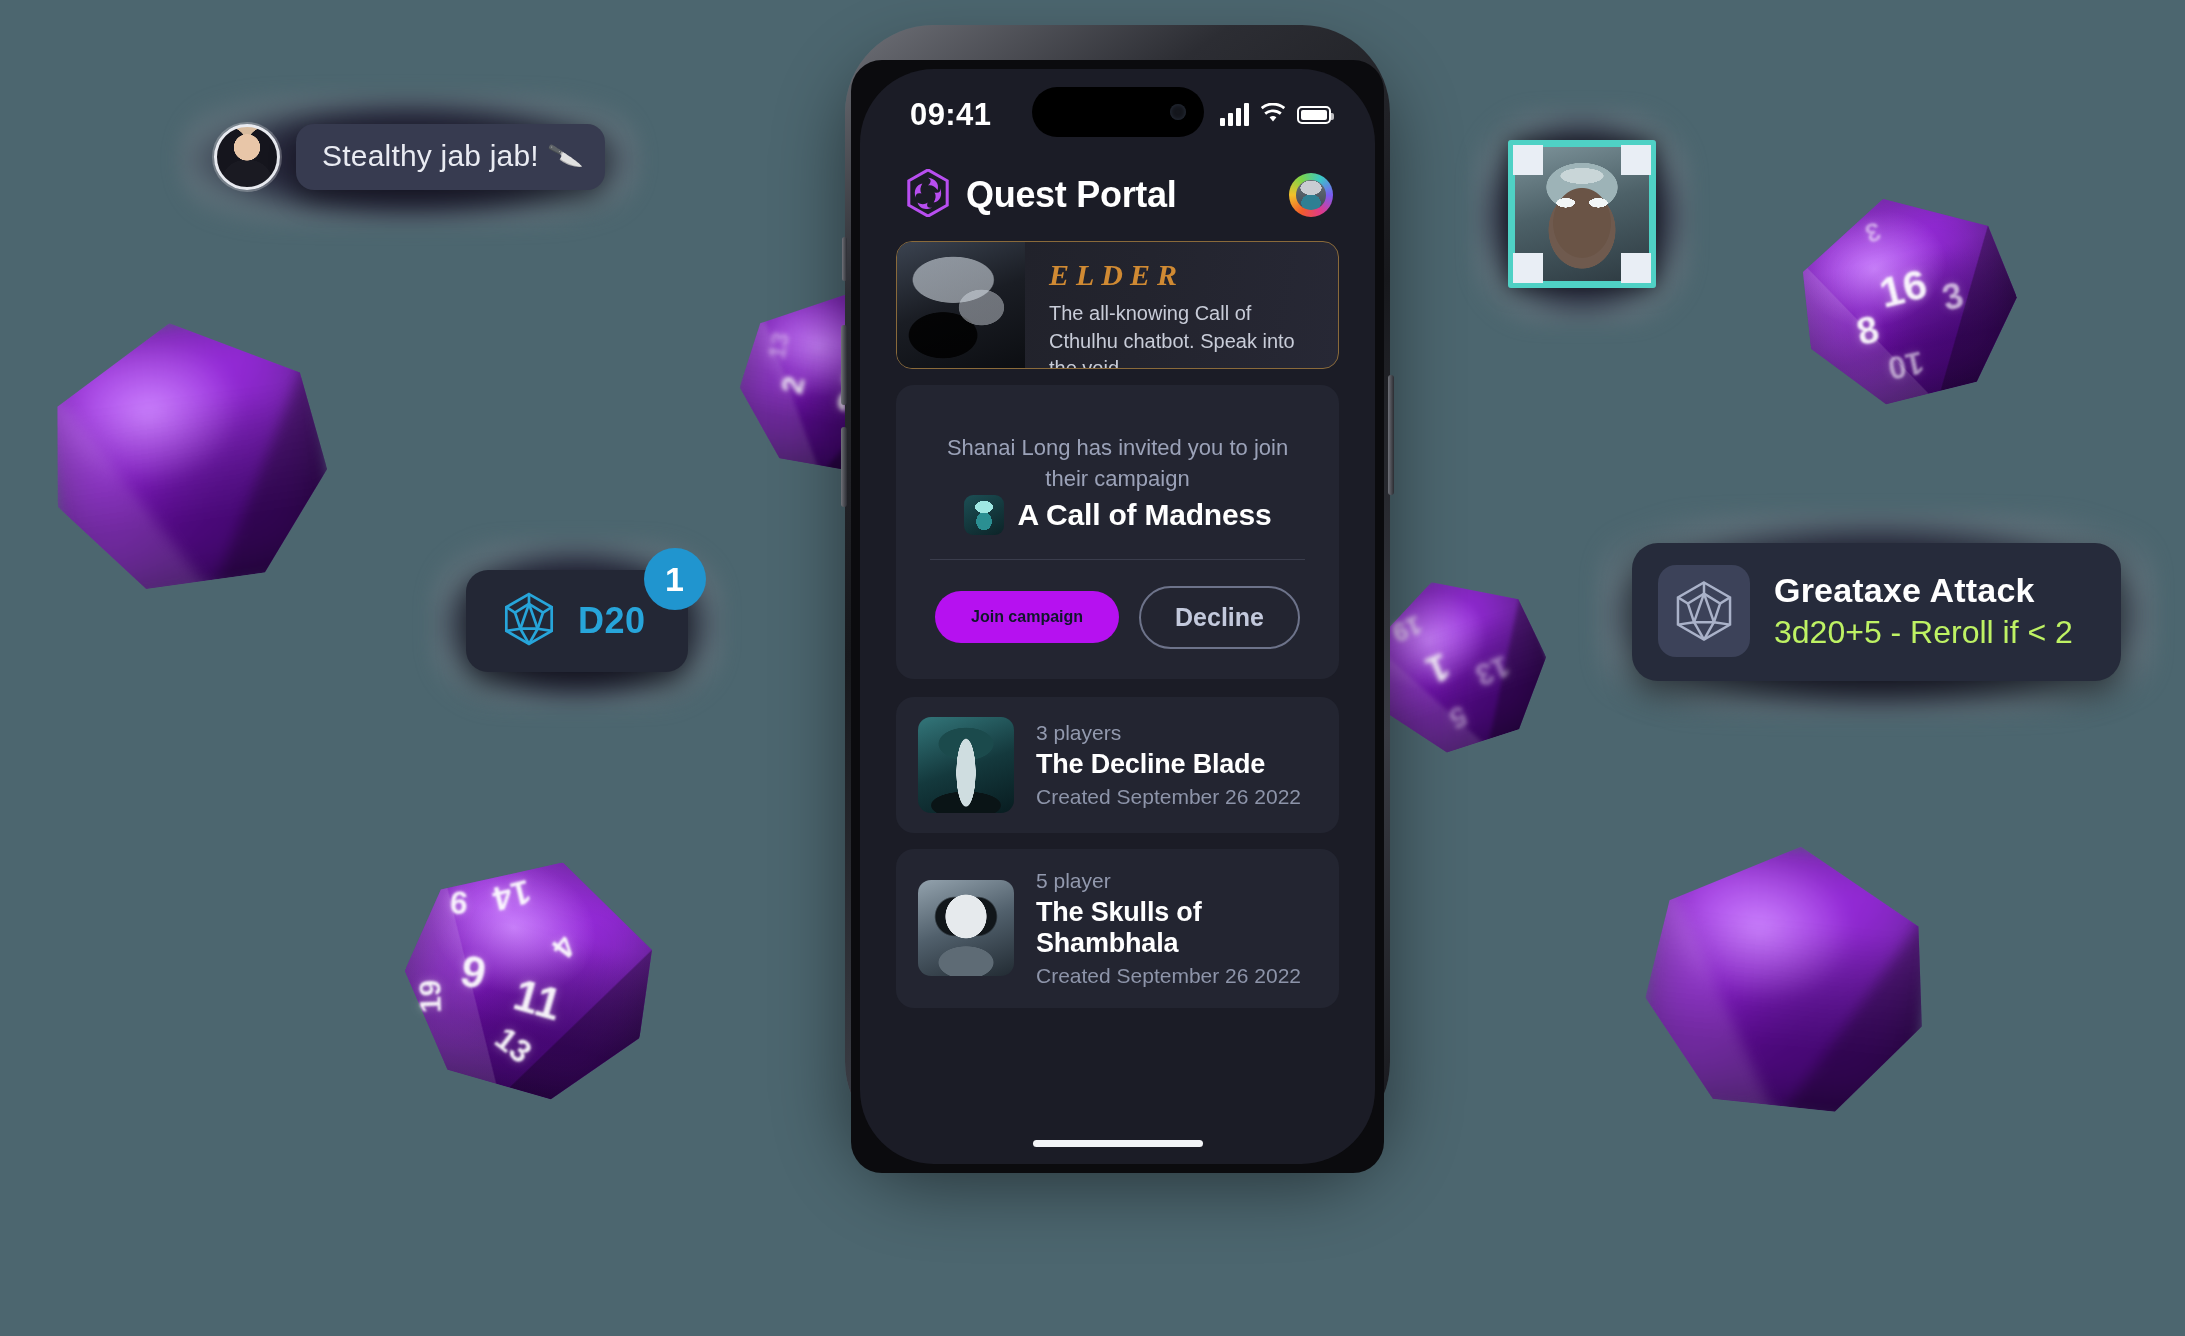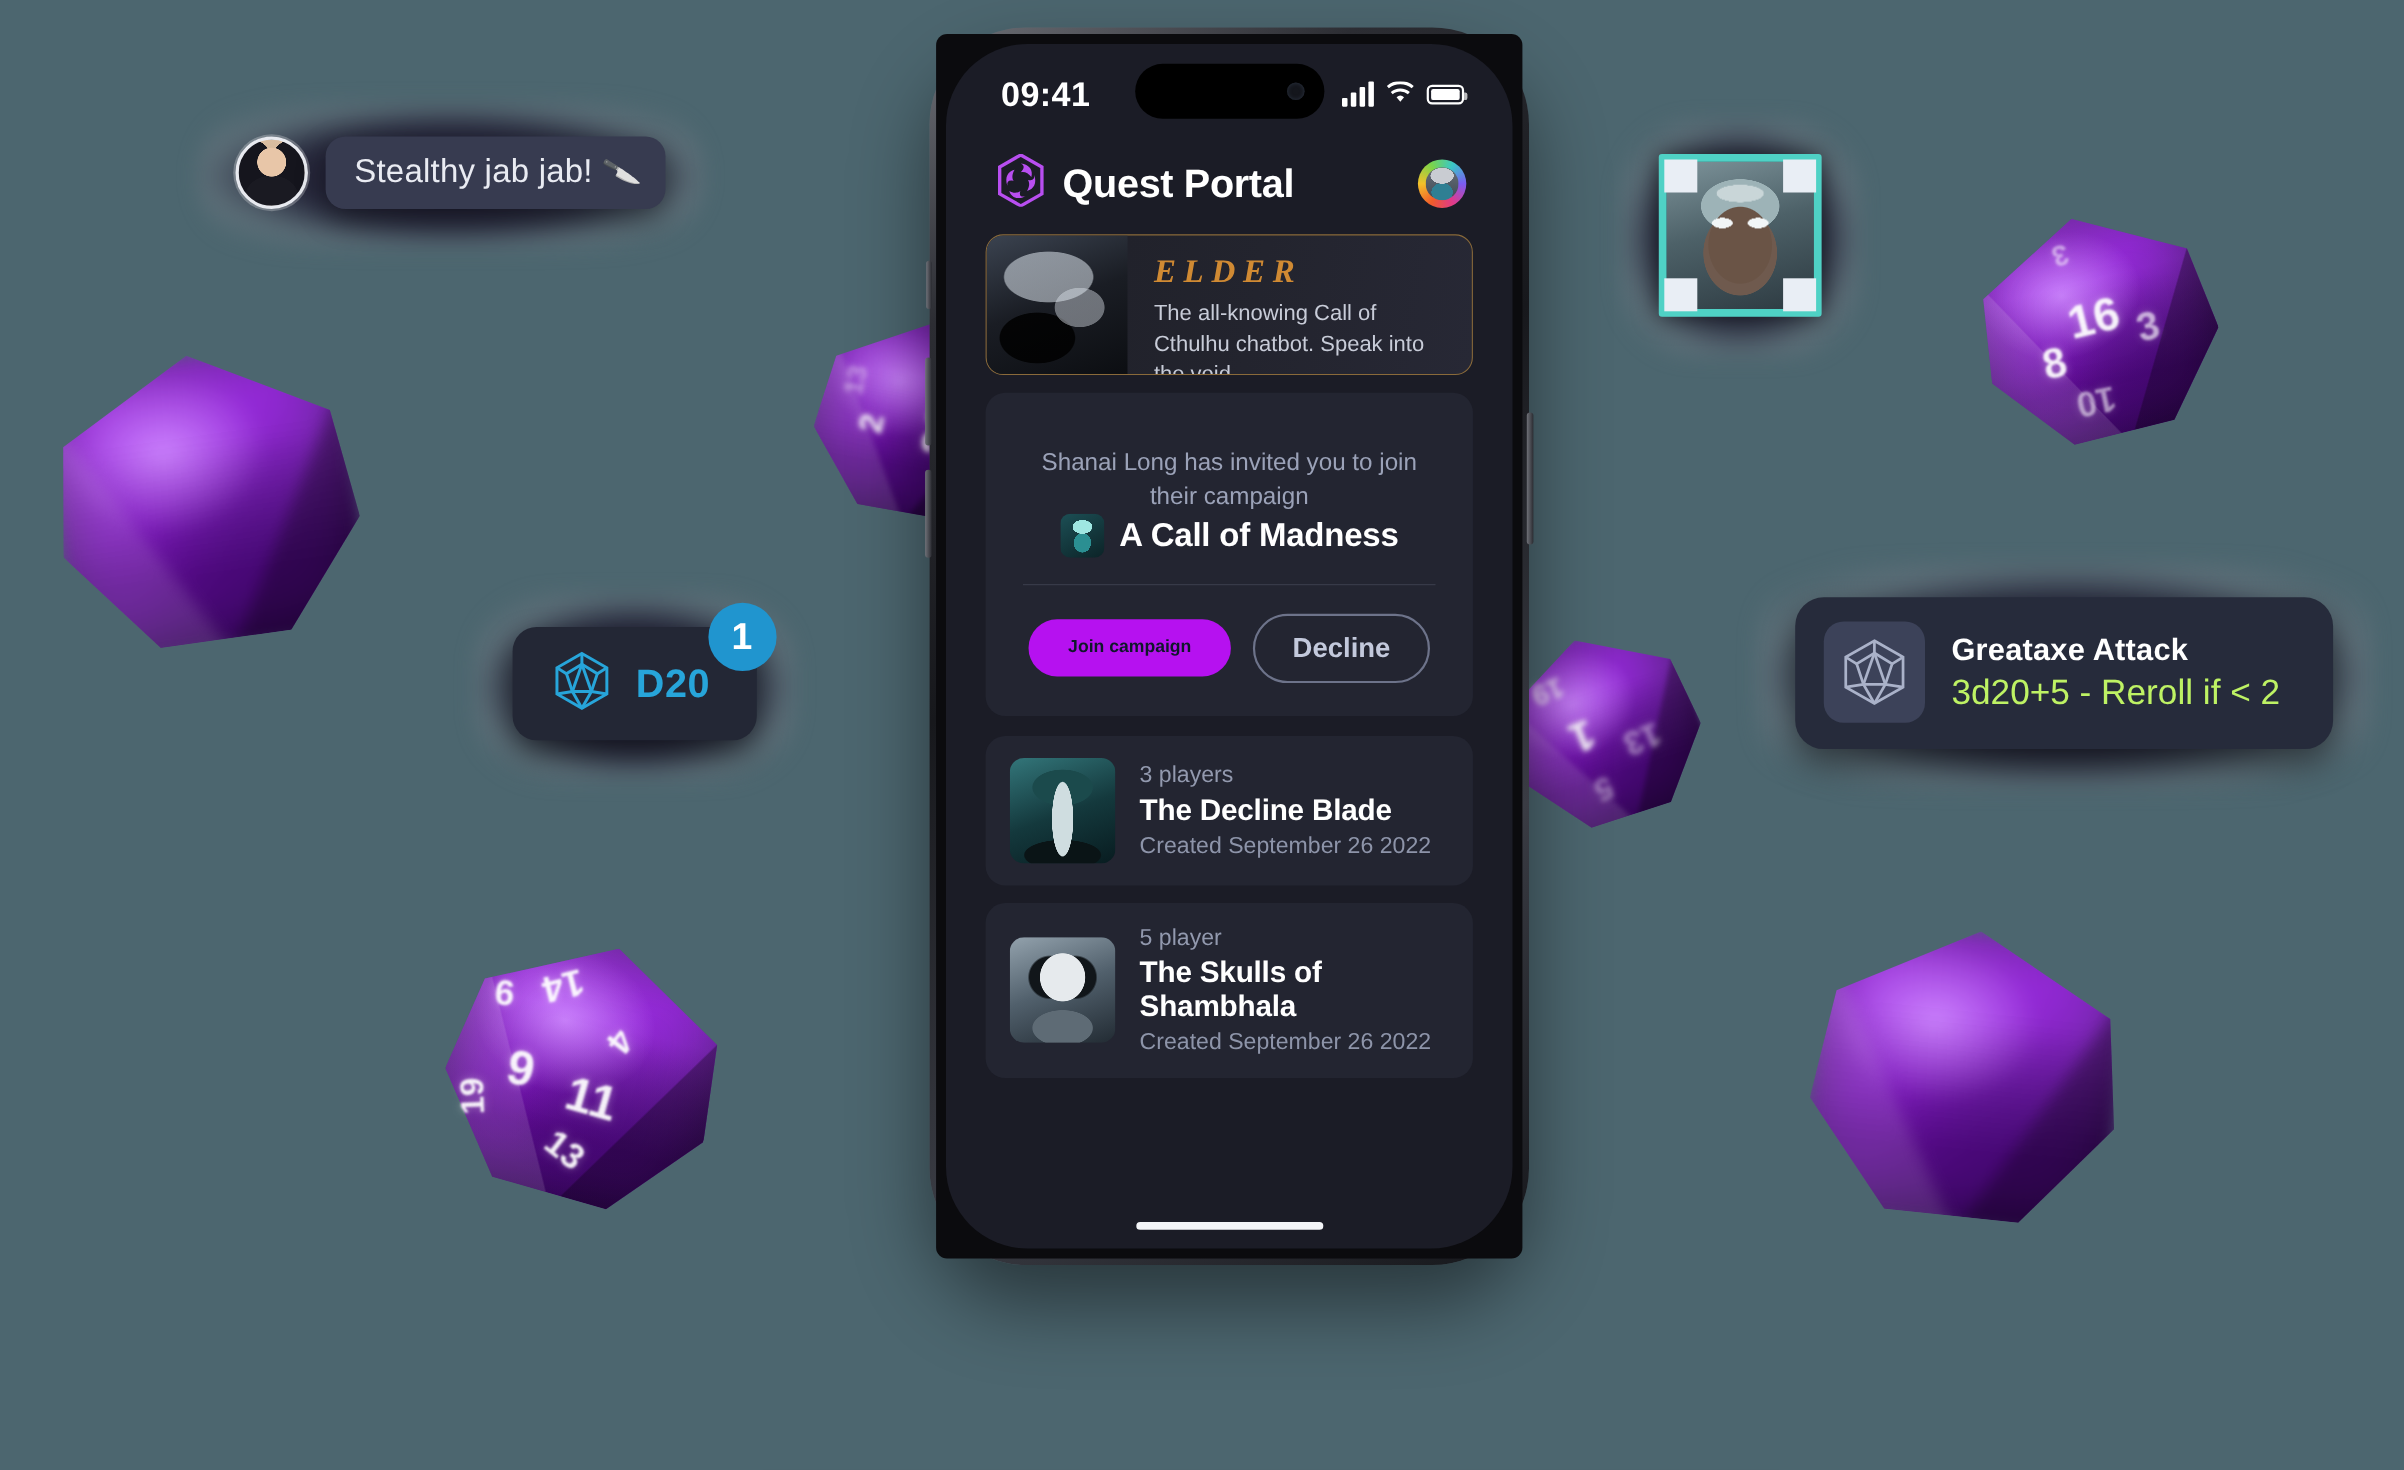--- a/index.html
+++ b/index.html
@@ -98,21 +98,21 @@
   #greataxe-card .card {
     background:#262b3b; border-radius:26px;
     padding:22px 48px 24px 26px;
     display:flex; align-items:center; gap:24px;
     box-shadow:0 14px 30px rgba(0,0,0,.45);
   }
   #greataxe-card .thumb {
     width:92px; height:92px; border-radius:18px; background:#3c4259;
     display:flex; align-items:center; justify-content:center; flex:none;
   }
-  #greataxe-card .t1 { color:#ffffff; font-size:28px; font-weight:700; letter-spacing:.2px; }
+  #greataxe-card .t1 { color:#ffffff; font-size:34px; font-weight:700; letter-spacing:.2px; }
   #greataxe-card .t2 { color:#bef264; font-size:32px; margin-top:4px; white-space:nowrap; }
 
   
   #portrait-card { left:1508px; top:140px; }
   #portrait-card .frame {
     width:148px; height:148px; position:relative;
     border:7px solid #4fd1c5; border-radius:3px;
     background:
       radial-gradient(ellipse 44% 30% at 50% 30%, #9db3b7 0 60%, rgba(157,179,183,0) 61%),
       radial-gradient(ellipse 40% 46% at 50% 62%, #6f5a4e 0 62%, rgba(111,90,78,0) 63%),
@@ -136,22 +136,22 @@
   
   #phone {
     position:absolute; left:845px; top:25px;
     width:545px; height:1125px;
     border-radius:88px;
     background:linear-gradient(145deg,#6f7178 0%,#2c2d33 18%,#17181c 42%,#3a3c44 72%,#15161a 100%);
     padding:6px;
     box-shadow:0 36px 70px rgba(0,0,0,.45);
   }
   #phone .inner {
-    width:100%; height:100%; border-radius:10px;
-    background:#0b0b0e; padding:9px;
+    width:100%; height:100%; border-radius:31px;
+    background:#0b0b0e; padding:9px;margin-top:29px;
   }
   #screen {
     position:relative; width:100%; height:100%;
     border-radius:74px; overflow:hidden;
     background:#1b1c26;
   }
   .side-btn { position:absolute; background:linear-gradient(90deg,#6f7178,#2a2b31); border-radius:3px; }
   #btn-silent { left:-3px; top:212px; width:5px; height:44px; }
   #btn-volup  { left:-4px; top:300px; width:6px; height:80px; }
   #btn-voldn  { left:-4px; top:402px; width:6px; height:80px; }

